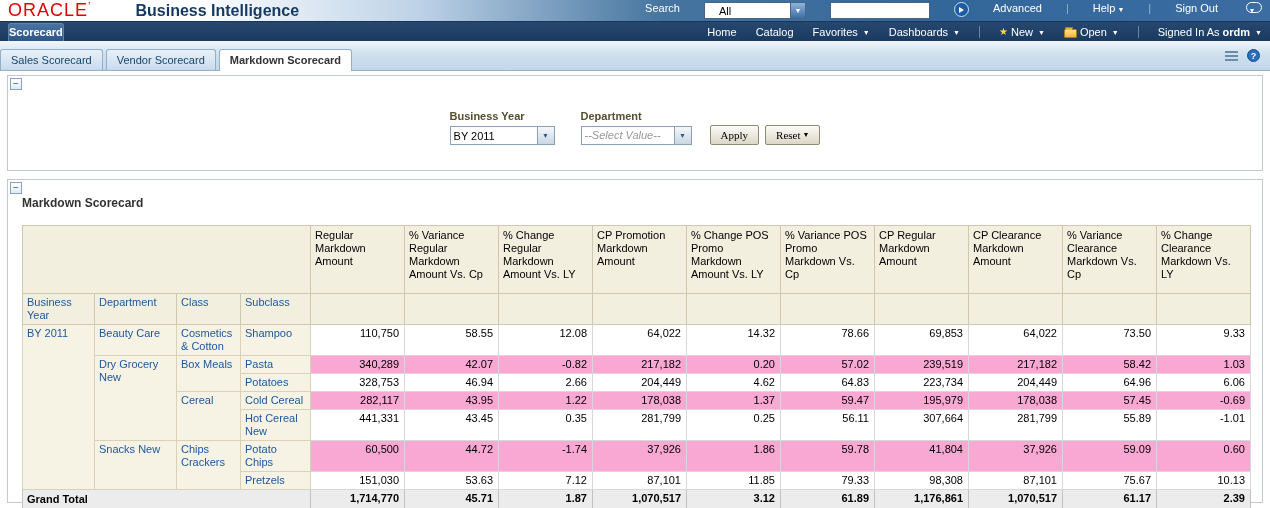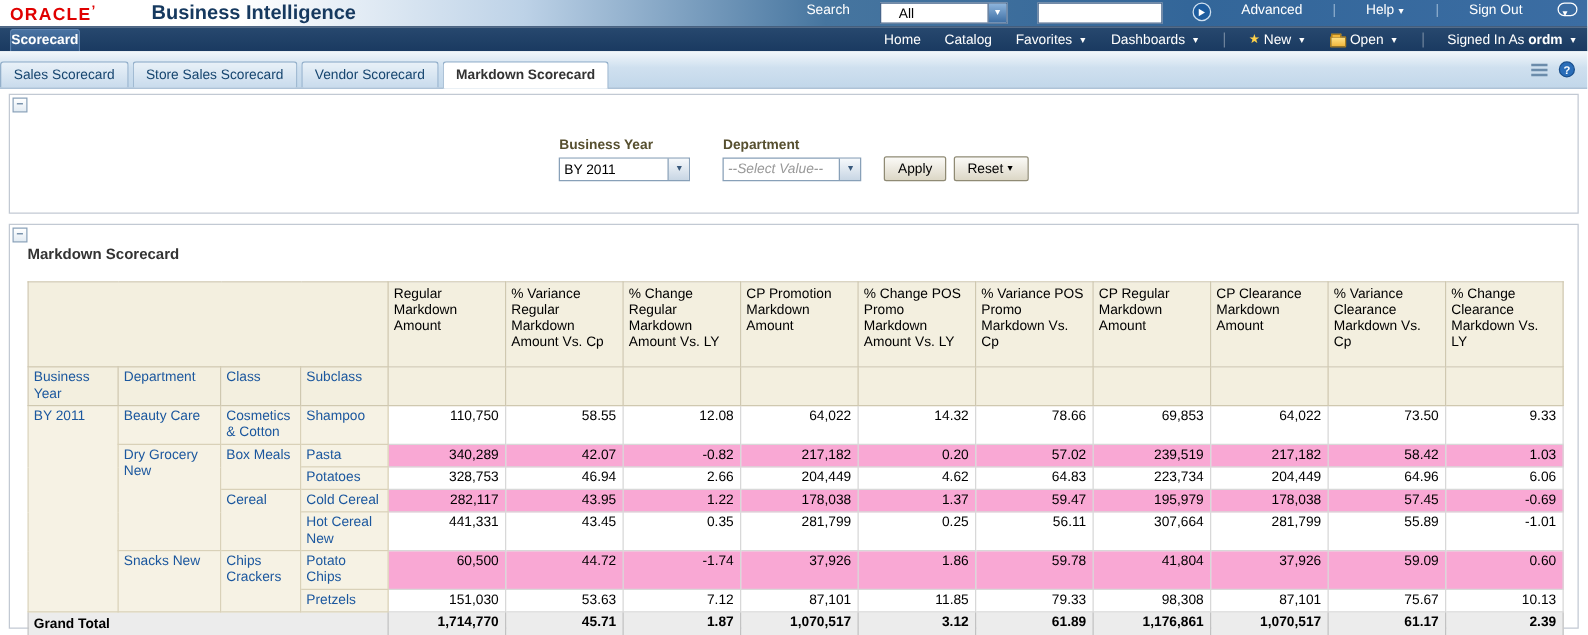--- a/index.html
+++ b/index.html
@@ -3,21 +3,21 @@
 <meta charset="utf-8">
 <style>
 *{box-sizing:border-box;margin:0;padding:0}
 html,body{width:1270px;height:508px;overflow:hidden}
 body{font-family:"Liberation Sans",sans-serif;background:#fff;font-size:11px}
 
 
 .banner{height:22px;display:flex;align-items:center;padding:0 8px;
   background:linear-gradient(90deg,#ffffff 0%,#ffffff 15%,#bdd2e7 33%,#46759f 52%,#336699 75%,#3b6da3 100%);
   border-bottom:1px solid #16365c;position:relative}
-.logo{color:#e00000;font-weight:bold;font-size:14px;letter-spacing:1px}
+.logo{color:#e00000;font-weight:normal;font-size:18px;letter-spacing:1px}
 .logo::after{content:"\2019";font-size:11px;vertical-align:top}
 .product{color:#16395f;font-weight:bold;font-size:16px;margin-left:44px}
 .banner-right{margin-left:auto;display:flex;align-items:flex-start;gap:24px;color:#fff}
 .scope{display:flex;align-items:center;background:#fff;border:1px solid #46648a;height:17px;width:102px;color:#000;cursor:pointer}
 .scope .txt{flex:1;padding:0 14px}
 .scope .cbtn-blue{width:15px;height:100%;background:linear-gradient(#8db4dc,#3e6fa4);color:#fff;
   display:flex;align-items:center;justify-content:center;font-size:7px;border-left:1px solid #46648a}
 .search-input{width:100px;height:17px;border:1px solid #46648a;font-size:11px;padding:0 3px;font-family:inherit}
 .go-btn{width:15px;height:15px;border-radius:50%;background:#1d5c9e;border:1px solid #cfe0f0;
   display:flex;align-items:center;justify-content:center;cursor:pointer}
@@ -66,21 +66,21 @@
 .prompt-row{display:flex;justify-content:center;align-items:flex-end;padding-top:34px;gap:26px}
 .pgroup{display:flex;flex-direction:column;gap:4px}
 .plabel{font-weight:bold;color:#564f2f}
 .combo{display:flex;height:19px;border:1px solid #88a0b8;background:#fff}
 .combo input{border:none;width:86px;font-size:11px;padding:0 3px;font-family:inherit;outline:none}
 .sel-text{width:92px;padding:2px 3px;color:#999;font-style:italic;white-space:nowrap;overflow:hidden}
 .cbtn{width:17px;background:linear-gradient(#f5f8fb,#c8d6e4);border-left:1px solid #88a0b8;color:#39597c;
   font-size:7px;display:flex;align-items:center;justify-content:center;cursor:pointer}
 .btn-row{display:flex;gap:6px;margin-left:-8px}
 .btn{height:20px;padding:0 10px;font-size:11px;background:linear-gradient(#fbfaf7,#dcd7c6);
-  border:1px solid #8f8a74;border-radius:2px;cursor:pointer;font-family:Liberation Sans, sans-serif;color:#000;display:flex;align-items:center}
+  border:1px solid #8f8a74;border-radius:2px;cursor:pointer;font-family:Liberation Serif, serif;color:#000;display:flex;align-items:center}
 
 
 .report-title{font-size:12px;font-weight:bold;color:#333;padding:16px 0 0 14px}
 .pivot{border-collapse:collapse;table-layout:fixed;width:1228px;margin:15px 0 0 14px;font-size:11px}
 .pivot th,.pivot td{line-height:13px}
 .corner{background:#f3efdf;border:1px solid #cfc8b0}
 .mh{background:#f3efdf;border:1px solid #cfc8b0;text-align:left;vertical-align:top;font-weight:normal;padding:3px 4px;height:68px;color:#000;overflow:hidden}
 .dh{background:#f3efdf;border:1px solid #cfc8b0;color:#1b579e;text-align:left;font-weight:normal;vertical-align:top;padding:2px 4px;height:28px}
 .dhe{background:#f3efdf;border:1px solid #cfc8b0;height:28px}
 .rh{background:#f6f2e4;color:#1b579e;vertical-align:top;padding:2px 4px;border:1px solid #d9d1b8;cursor:pointer}
@@ -142,21 +142,20 @@
     <span class="nav-item">
         <span>Signed In As</span>
         <span class="user-name">ordm</span>
         <span class="caret">▼</span>
       </span>
   </div>
 </div>
 
 <div class="tabbar">
   <div class="ptab">Sales Scorecard</div>
-  <div class="ptab">Store Sales Scorecard</div>
   <div class="ptab">Vendor Scorecard</div>
   <div class="ptab active">Markdown Scorecard</div>
   <div class="tab-icons">
     <span class="list-icon"></span>
     <span class="help-icon">?</span>
   </div>
 </div>
 
 <div class="content">
 

